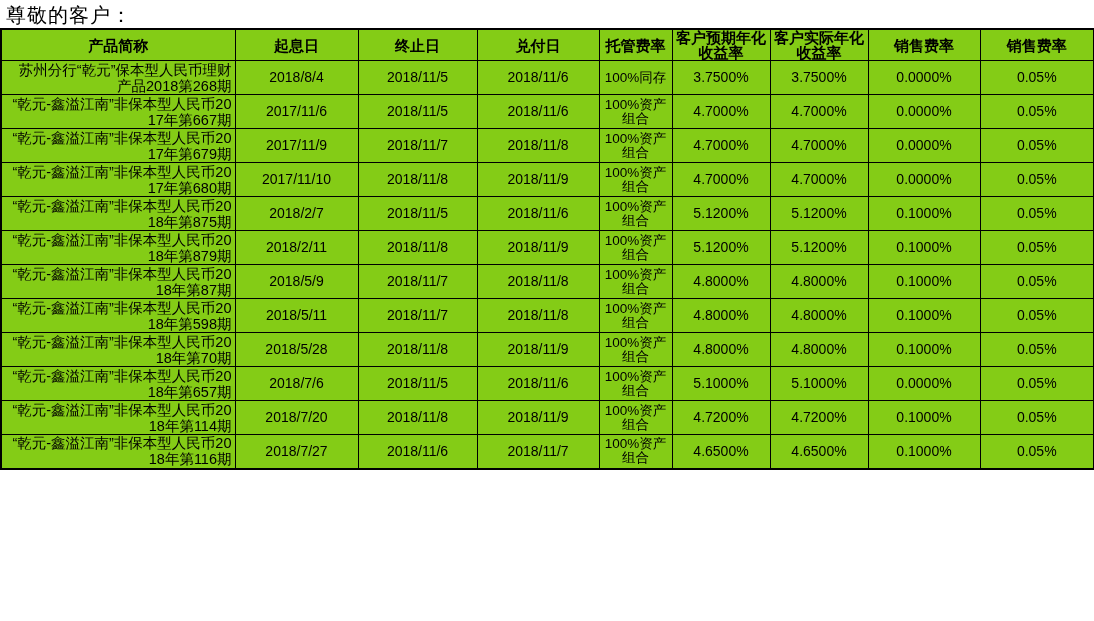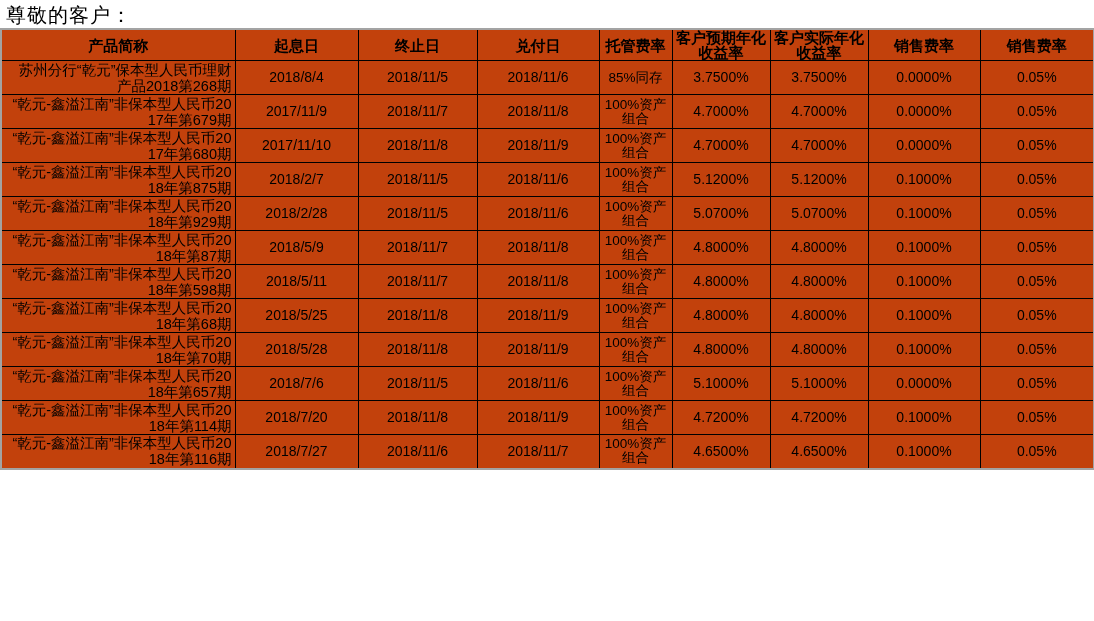--- a/index.html
+++ b/index.html
@@ -6,22 +6,22 @@
   .page {
     position:relative; width:1094px; height:535px; background:#ffffff;
     font-family:"Liberation Sans", sans-serif; color:#000; overflow:hidden;
   }
   .greeting {
     position:absolute; top:2px; left:6px;
     font-size:20px; letter-spacing:1px; color:#000;
   }
   table.products {
     position:absolute; top:28px; left:0; width:1093px;
-    border-collapse:collapse; table-layout:fixed; background:#c2410c;
-    border:2px solid #a3a3a3;
+    border-collapse:collapse; table-layout:fixed; background:#84cc16;
+    border:2px solid #000000;
   }
   table.products th, table.products td {
     border:1px solid #000; overflow:hidden; color:#000;
   }
   table.products thead th {
     height:30px; font-size:15px; font-weight:bold; text-align:center;
     line-height:15px; padding:0 2px; vertical-align:middle;
   }
   table.products tbody tr { height:34px; }
   table.products tbody td {
@@ -80,27 +80,38 @@
         <th>销售费率</th>
         <th>销售费率</th>
       </tr>
     </thead>
     <tbody id="tbody">
         <tr>
           <td class="name">苏州分行“乾元”保本型人民币理财产品2018第268期</td>
           <td>2018/8/4</td>
           <td>2018/11/5</td>
           <td>2018/11/6</td>
-          <td class="scope">85%同存</td>
+          <td class="scope">100%同存</td>
           <td>3.7500%</td>
           <td>3.7500%</td>
           <td>0.0000%</td>
           <td>0.05%</td>
         </tr>
         <tr>
+          <td class="name">“乾元-鑫溢江南”非保本型人民币2017年第667期</td>
+          <td>2017/11/6</td>
+          <td>2018/11/5</td>
+          <td>2018/11/6</td>
+          <td class="scope">100%资产组合</td>
+          <td>4.7000%</td>
+          <td>4.7000%</td>
+          <td>0.0000%</td>
+          <td>0.05%</td>
+        </tr>
+        <tr>
           <td class="name">“乾元-鑫溢江南”非保本型人民币2017年第679期</td>
           <td>2017/11/9</td>
           <td>2018/11/7</td>
           <td>2018/11/8</td>
           <td class="scope">100%资产组合</td>
           <td>4.7000%</td>
           <td>4.7000%</td>
           <td>0.0000%</td>
           <td>0.05%</td>
         </tr>
@@ -120,57 +131,46 @@
           <td>2018/2/7</td>
           <td>2018/11/5</td>
           <td>2018/11/6</td>
           <td class="scope">100%资产组合</td>
           <td>5.1200%</td>
           <td>5.1200%</td>
           <td>0.1000%</td>
           <td>0.05%</td>
         </tr>
         <tr>
-          <td class="name">“乾元-鑫溢江南”非保本型人民币2018年第929期</td>
-          <td>2018/2/28</td>
-          <td>2018/11/5</td>
-          <td>2018/11/6</td>
-          <td class="scope">100%资产组合</td>
-          <td>5.0700%</td>
-          <td>5.0700%</td>
+          <td class="name">“乾元-鑫溢江南”非保本型人民币2018年第879期</td>
+          <td>2018/2/11</td>
+          <td>2018/11/8</td>
+          <td>2018/11/9</td>
+          <td class="scope">100%资产组合</td>
+          <td>5.1200%</td>
+          <td>5.1200%</td>
           <td>0.1000%</td>
           <td>0.05%</td>
         </tr>
         <tr>
           <td class="name">“乾元-鑫溢江南”非保本型人民币2018年第87期</td>
           <td>2018/5/9</td>
           <td>2018/11/7</td>
           <td>2018/11/8</td>
           <td class="scope">100%资产组合</td>
           <td>4.8000%</td>
           <td>4.8000%</td>
           <td>0.1000%</td>
           <td>0.05%</td>
         </tr>
         <tr>
           <td class="name">“乾元-鑫溢江南”非保本型人民币2018年第598期</td>
           <td>2018/5/11</td>
           <td>2018/11/7</td>
           <td>2018/11/8</td>
-          <td class="scope">100%资产组合</td>
-          <td>4.8000%</td>
-          <td>4.8000%</td>
-          <td>0.1000%</td>
-          <td>0.05%</td>
-        </tr>
-        <tr>
-          <td class="name">“乾元-鑫溢江南”非保本型人民币2018年第68期</td>
-          <td>2018/5/25</td>
-          <td>2018/11/8</td>
-          <td>2018/11/9</td>
           <td class="scope">100%资产组合</td>
           <td>4.8000%</td>
           <td>4.8000%</td>
           <td>0.1000%</td>
           <td>0.05%</td>
         </tr>
         <tr>
           <td class="name">“乾元-鑫溢江南”非保本型人民币2018年第70期</td>
           <td>2018/5/28</td>
           <td>2018/11/8</td>

